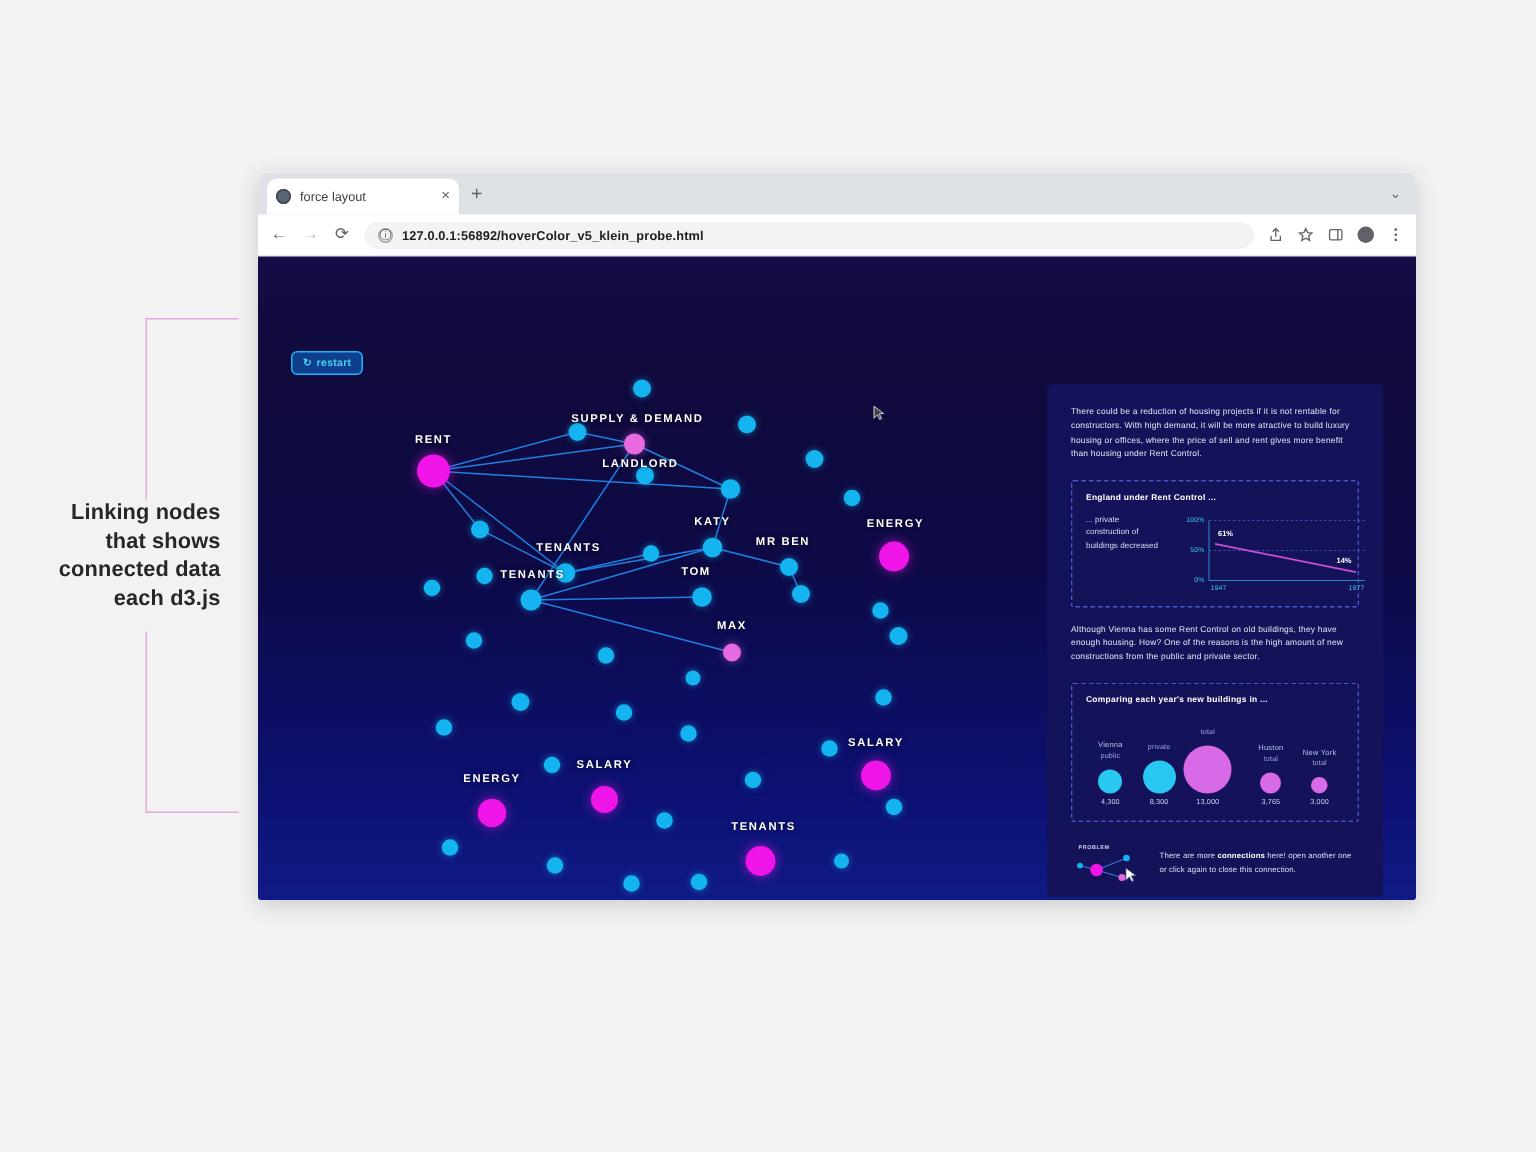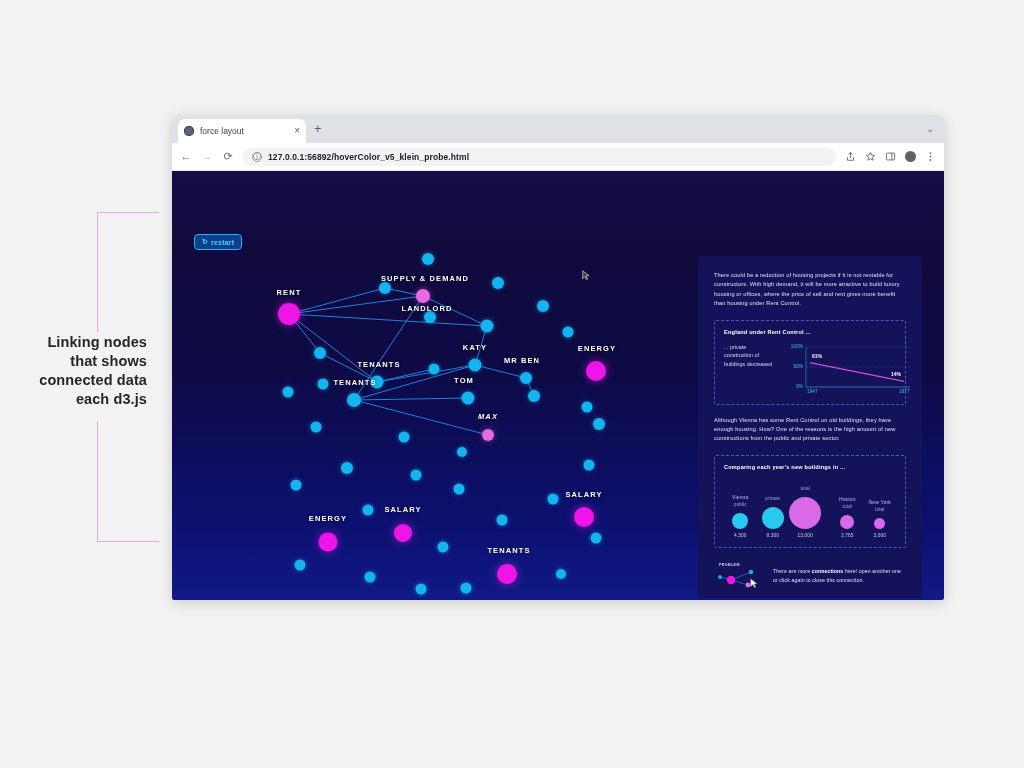--- a/index.html
+++ b/index.html
@@ -227,21 +227,21 @@
         <div class="nlabel" style="left: 303px; top: 181px;">KATY</div>
         <div class="node blue" style="left: 354px; top: 207px; width: 12px; height: 12px;"></div>
         <div class="nlabel" style="left: 350px; top: 194px;">MR BEN</div>
         <div class="node blue" style="left: 205px; top: 211px; width: 13px; height: 13px;"></div>
         <div class="nlabel" style="left: 207px; top: 198px;">TENANTS</div>
         <div class="node blue" style="left: 296px; top: 227px; width: 13px; height: 13px;"></div>
         <div class="nlabel" style="left: 292px; top: 214px;">TOM</div>
         <div class="node blue" style="left: 182px; top: 229px; width: 14px; height: 14px;"></div>
         <div class="nlabel" style="left: 183px; top: 216px;">TENANTS</div>
         <div class="node pink" style="left: 316px; top: 264px; width: 12px; height: 12px;"></div>
-        <div class="nlabel" style="left: 316px; top: 250px; font-style: italic;">MAX</div>
+        <div class="nlabel" style="left: 316px; top: 250px;">MAX</div>
         <div class="node magenta" style="left: 424px; top: 200px; width: 20px; height: 20px;"></div>
         <div class="nlabel" style="left: 425px; top: 182px;">ENERGY</div>
         <div class="node magenta" style="left: 412px; top: 346px; width: 20px; height: 20px;"></div>
         <div class="nlabel" style="left: 412px; top: 328px;">SALARY</div>
         <div class="node magenta" style="left: 231px; top: 362px; width: 18px; height: 18px;"></div>
         <div class="nlabel" style="left: 231px; top: 343px;">SALARY</div>
         <div class="node magenta" style="left: 156px; top: 371px; width: 19px; height: 19px;"></div>
         <div class="nlabel" style="left: 156px; top: 352px; text-align: right;">ENERGY</div>
         <div class="node magenta" style="left: 335px; top: 403px; width: 20px; height: 20px;"></div>
         <div class="nlabel" style="left: 337px; top: 384px;">TENANTS</div>

